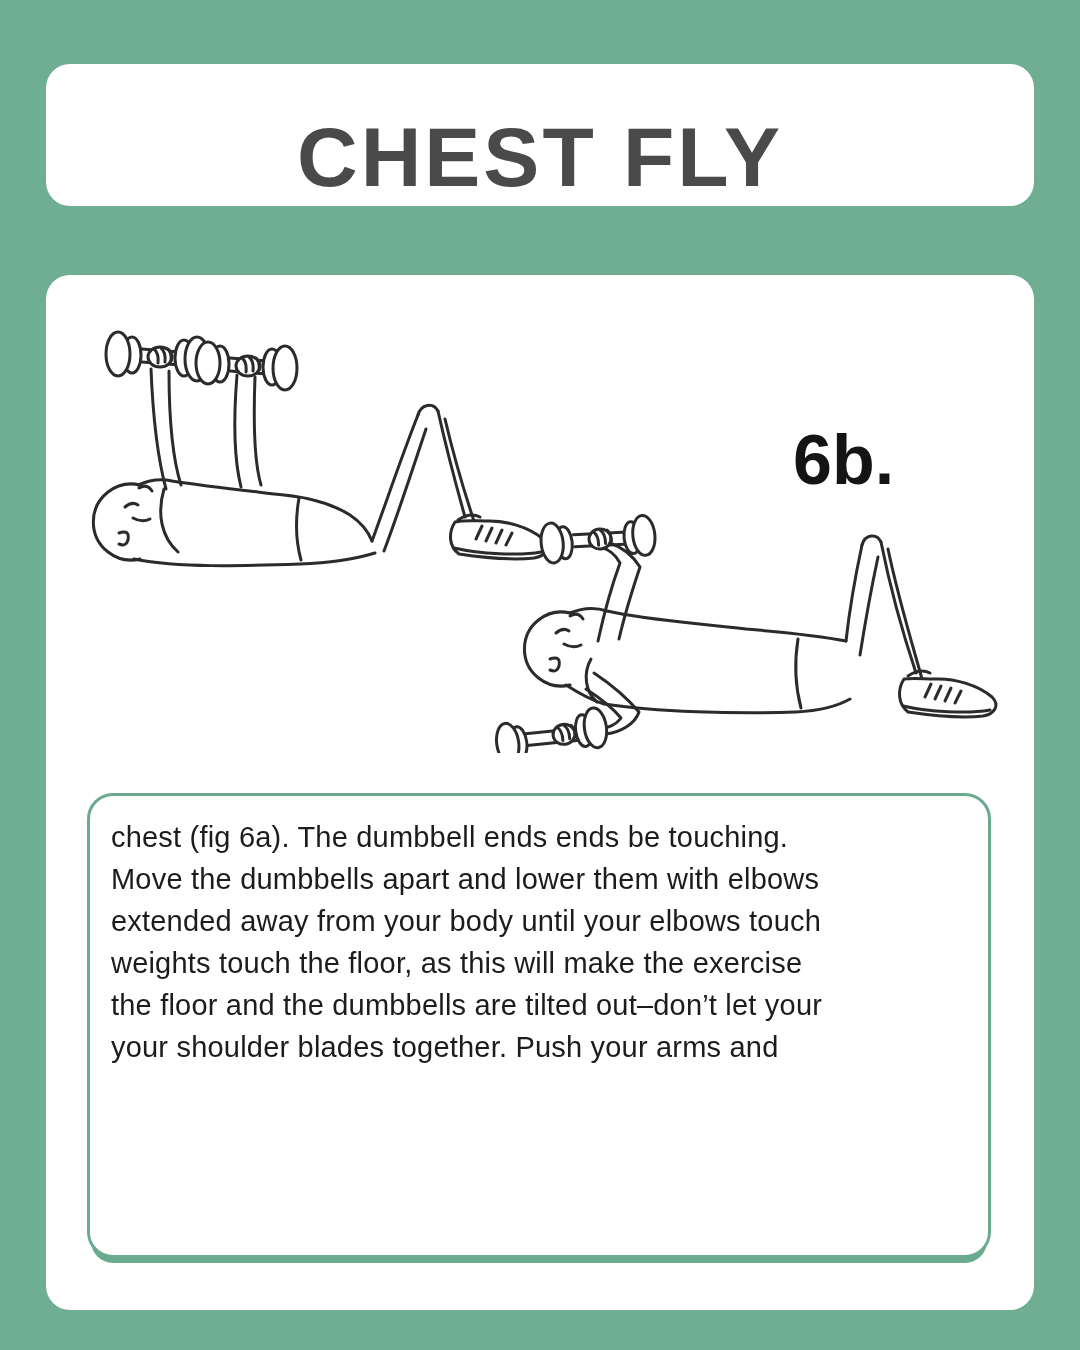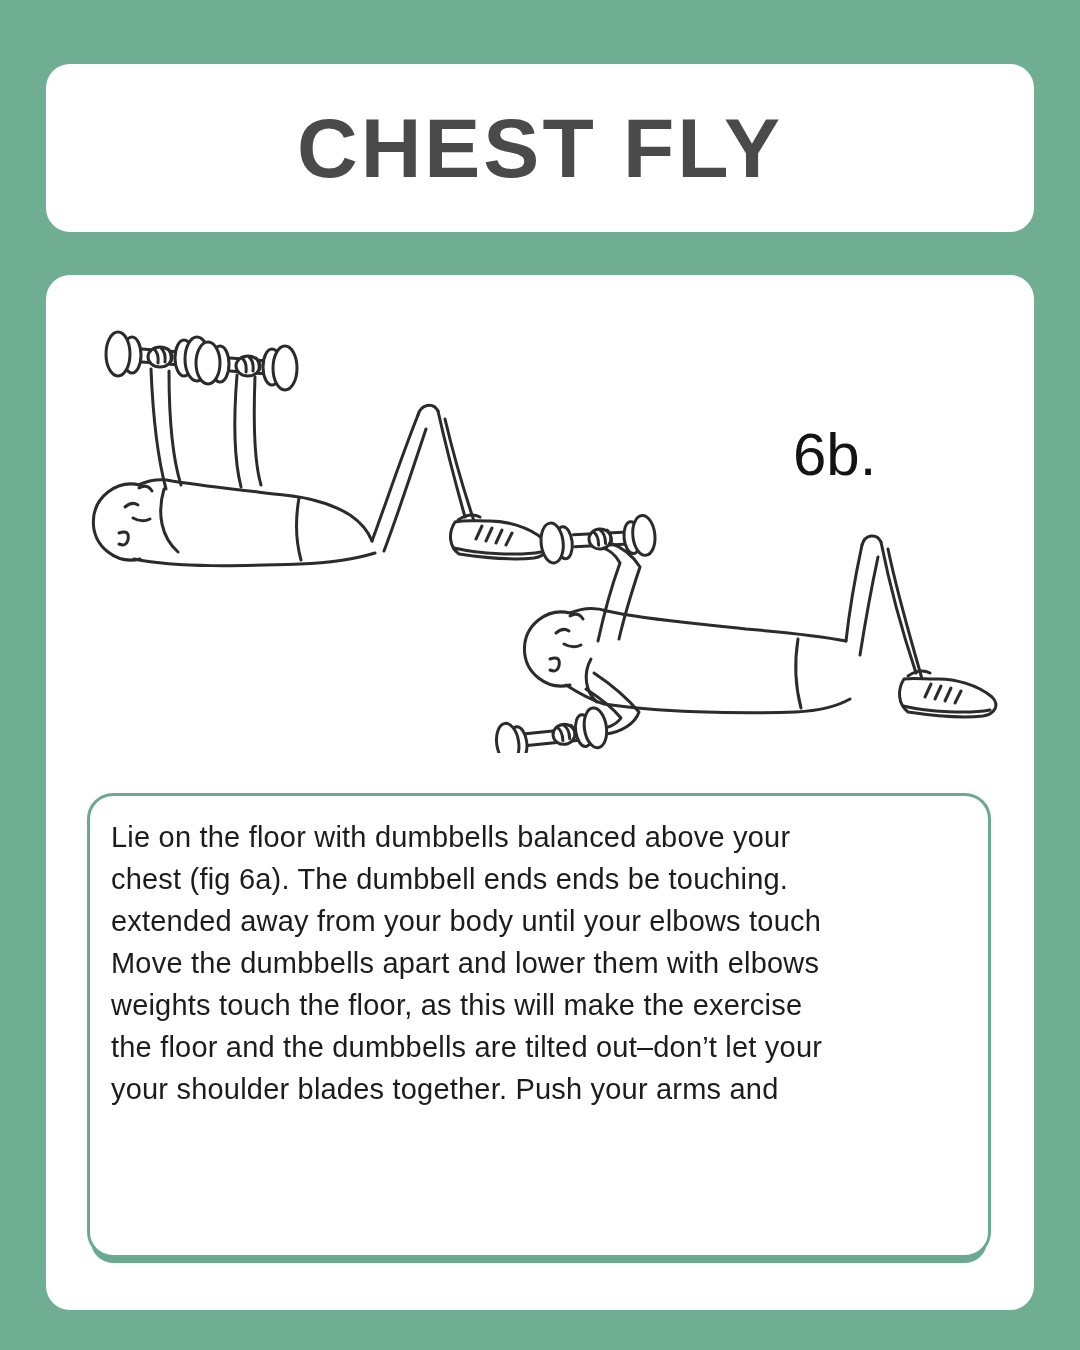--- a/index.html
+++ b/index.html
@@ -7,24 +7,24 @@
     position: relative;
     width: 1080px;
     height: 1350px;
     background: var(--bg-green, #6FAE93);
     overflow: hidden;
     font-family: "Liberation Sans", sans-serif;
   }
   .title-card {
     position: absolute;
     left: 46px; top: 64px;
-    width: 988px; height: 168px;
+    width: 988px; height: 142px;
     background: var(--card-white, #FFFFFF);
     border-radius: 24px;
-    display: flex; align-items: center; justify-content: center;
+    display: flex; align-items: flex-end; justify-content: center;
   }
   .title-card h1 {
     margin: 0;
     font-family: "Liberation Sans", sans-serif;
     font-weight: 700;
     font-size: 84px;
     letter-spacing: 3px;
     color: var(--title-color, #4A4A4A);
   }
   .main-card {
@@ -33,22 +33,22 @@
     width: 988px; height: 1035px;
     background: var(--card-white, #FFFFFF);
     border-radius: 24px;
   }
   .fig { position: absolute; }
   .fig-a { left: 22px;  top: 52px;  width: 492px; height: 250px; }
   .fig-b { left: 448px; top: 226px; width: 532px; height: 252px; }
   .fig-label {
     position: absolute;
     font-family: "Liberation Sans", sans-serif;
-    font-weight: 400;
-    font-size: 60px;
+    font-weight: 700;
+    font-size: 70px;
     line-height: 1;
     color: var(--label-color, #141414);
   }
   .label-a { left: 62px;  top: 340px; }
   .label-b { left: 747px; top: 150px; }
   .instructions {
     position: absolute;
     left: 41px; top: 518px;
     width: 904px; height: 465px;
     box-sizing: border-box;
@@ -184,24 +184,23 @@
         <ellipse class="sf" cx="13" cy="236" rx="11" ry="20"></ellipse>
         <ellipse class="sf" cx="90" cy="234" rx="8" ry="16"></ellipse>
         <ellipse class="sf" cx="102" cy="233" rx="11" ry="20"></ellipse>
         <ellipse class="sf" cx="70" cy="235" rx="11" ry="10"></ellipse>
         <path class="s" d="M64,227 q5,4 4,14 M71,226 q5,4 4,14 M78,227 q4,4 3,12"></path>
       </g>
     </svg>
 
     <div class="instructions">
       <div>
-          <div class="line">Lie on the floor with dumbbells balanced above your</div>
           <div class="line">chest (fig 6a). The dumbbell ends ends be touching.</div>
+          <div class="line">Move the dumbbells apart and lower them with elbows</div>
           <div class="line">extended away from your body until your elbows touch</div>
-          <div class="line">Move the dumbbells apart and lower them with elbows</div>
           <div class="line">weights touch the floor, as this will make the exercise</div>
           <div class="line">the floor and the dumbbells are tilted out–don’t let your</div>
           <div class="line">your shoulder blades together. Push your arms and</div>
         </div>
     </div>
 
   </section>
 </div>
 
 </body></html>

